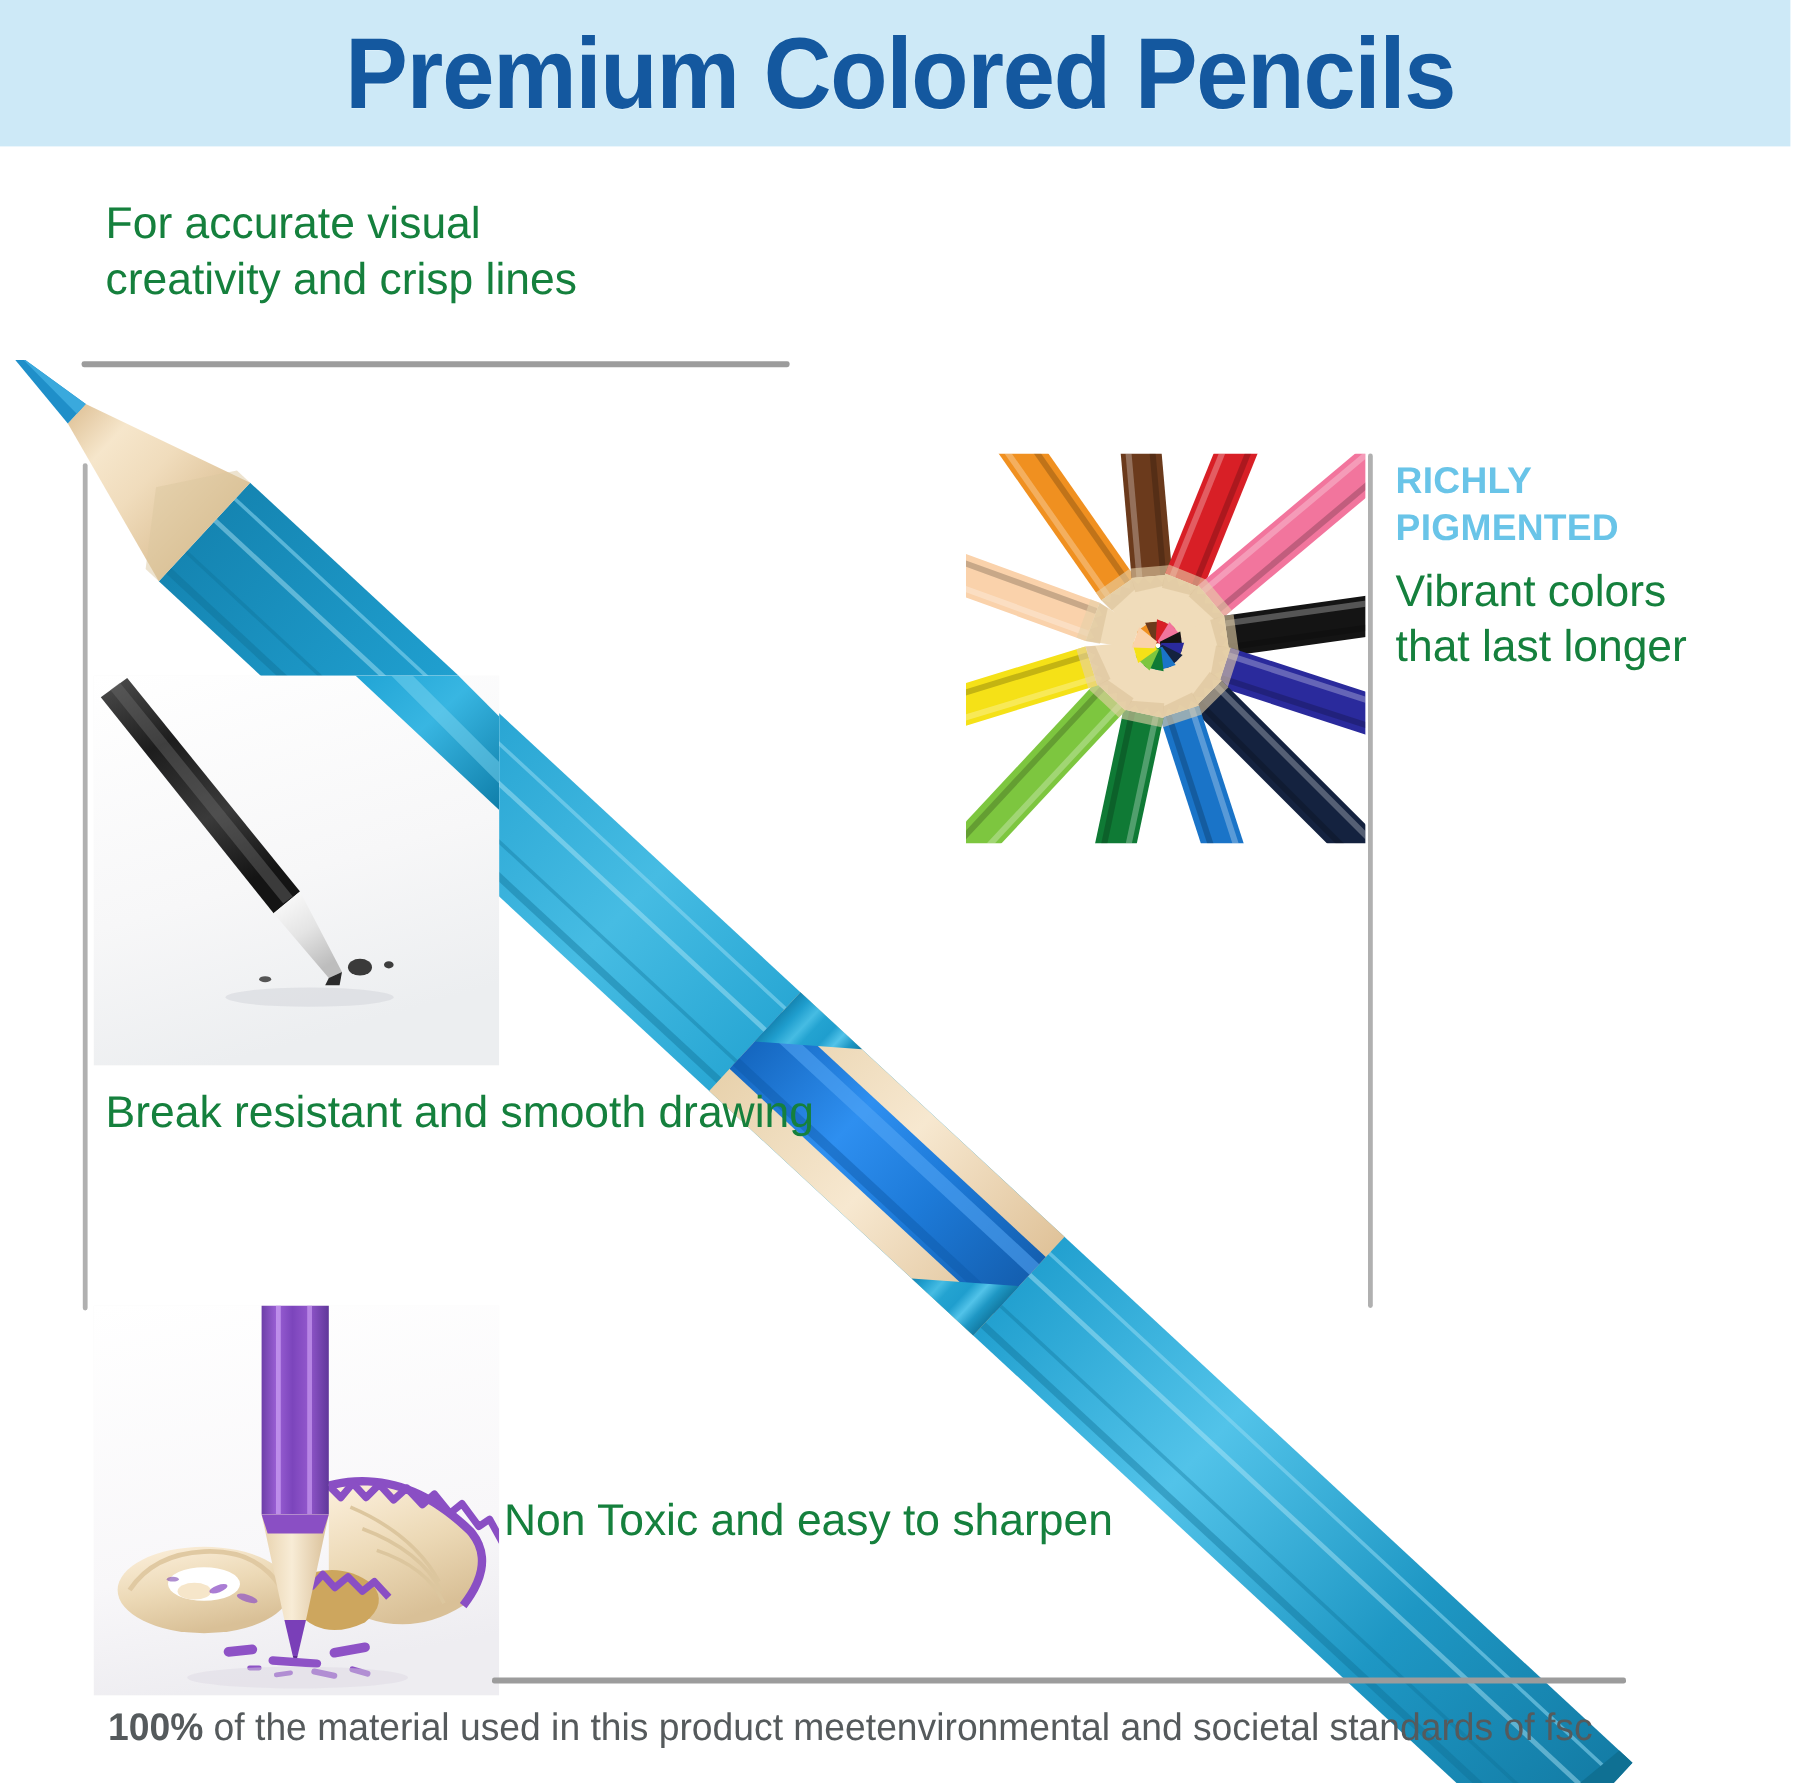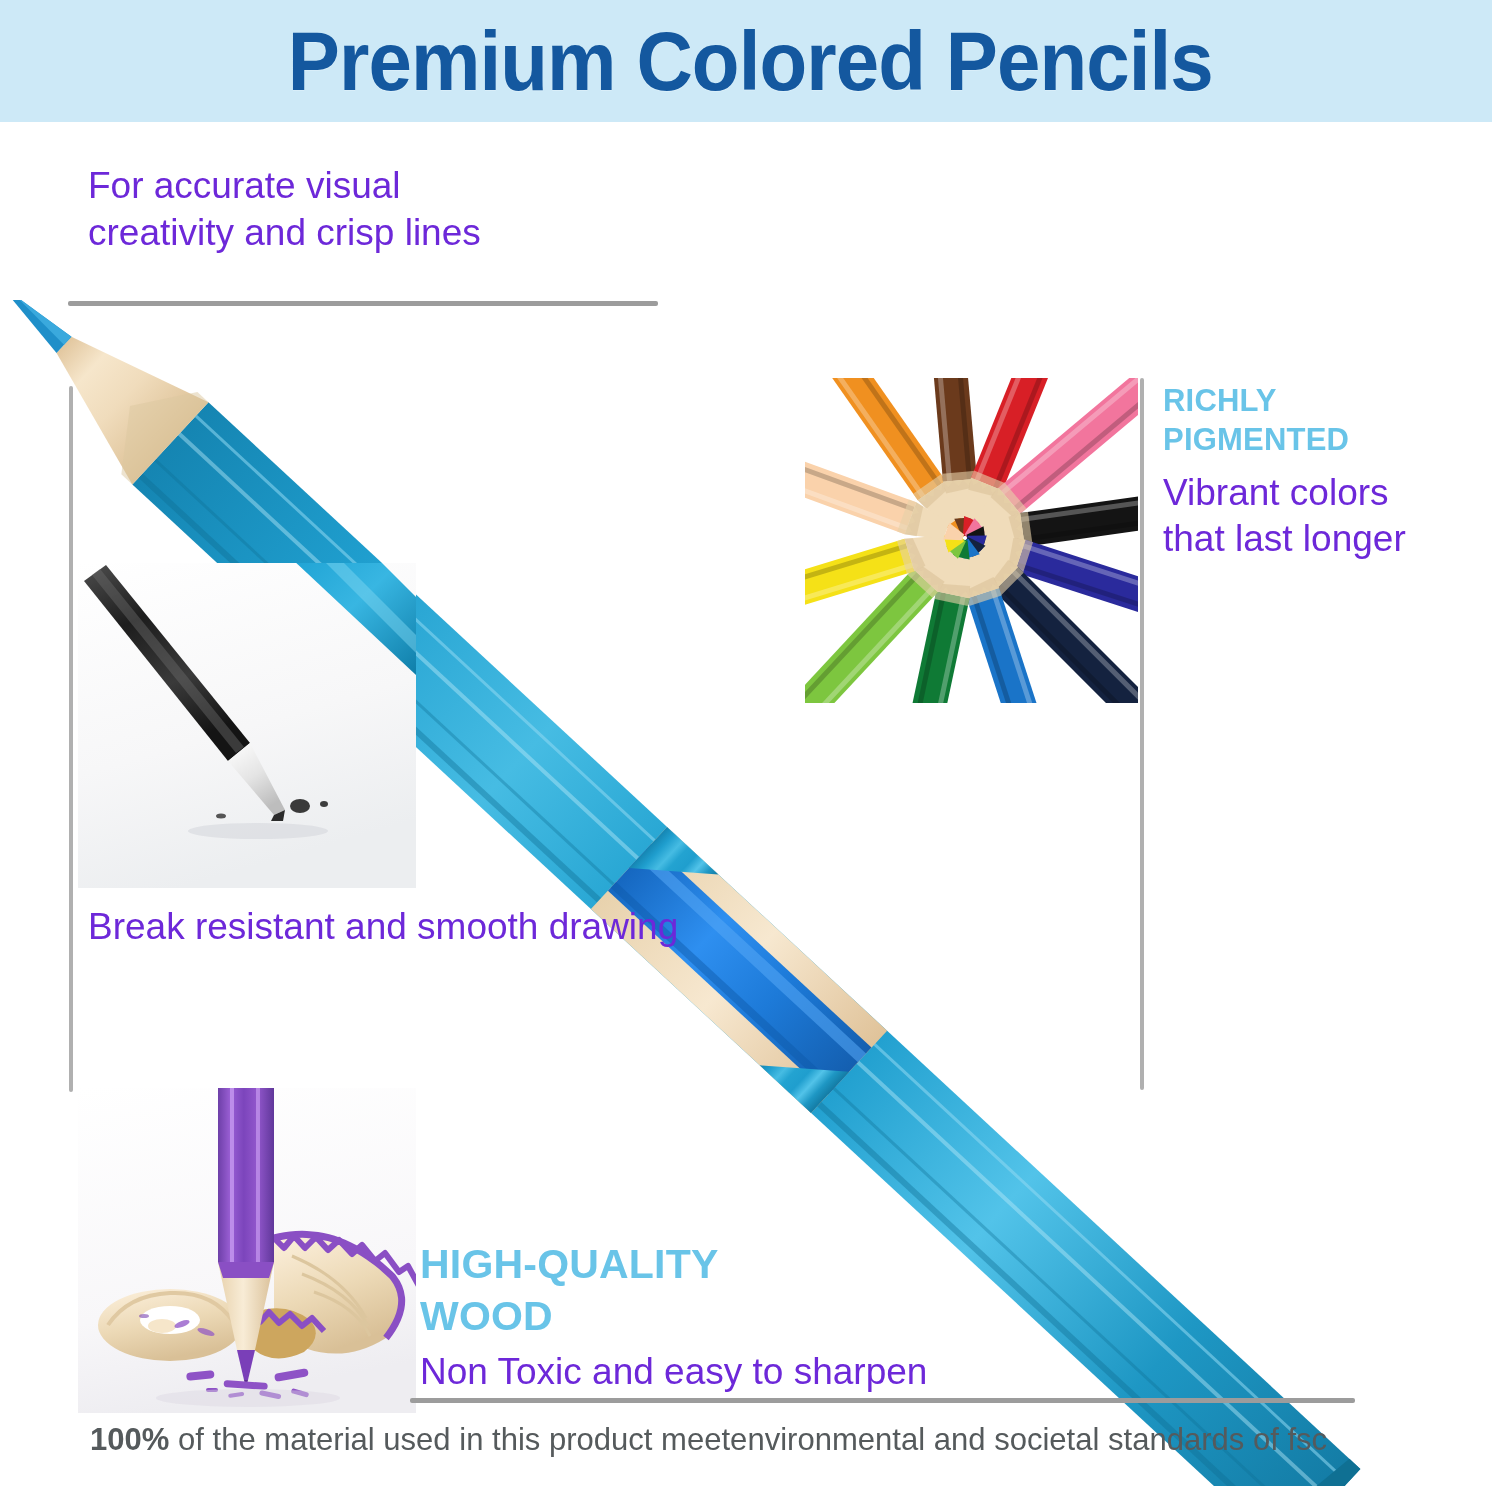--- a/index.html
+++ b/index.html
@@ -34,21 +34,21 @@
   .feat{position:absolute;}
   .feat-head{
     color:#69c4e8;
     font-weight:bold;
     font-size:40px;
     line-height:1.22;
     letter-spacing:0.2px;
     white-space:pre-line;
   }
   .feat-body{
-    color:#6d28d9;
+    color:#15803d;
     font-size:37px;
     line-height:1.27;
     white-space:pre-line;
     font-weight:400;
   }
 
   #feat-tips{left:88px;top:155px;}
   #feat-tips .feat-head{font-size:41px;}
   #feat-tips .feat-body{margin-top:8px;}
 
@@ -391,22 +391,20 @@
 PIGMENTED</div>
     <div class="feat-body">Vibrant colors
 that last longer</div>
   </div>
 
   <div class="feat" id="feat-core">
     <div class="feat-body">Break resistant and smooth drawing</div>
   </div>
 
   <div class="feat" id="feat-wood">
-    <div class="feat-head">HIGH-QUALITY
-WOOD</div>
     <div class="feat-body">Non Toxic and easy to sharpen</div>
   </div>
 
   <div class="footer">
     <b>100%</b><span> of the material used in this product meetenvironmental and societal standards of fsc</span>
   </div>
 
 </div>
 
 </body></html>

